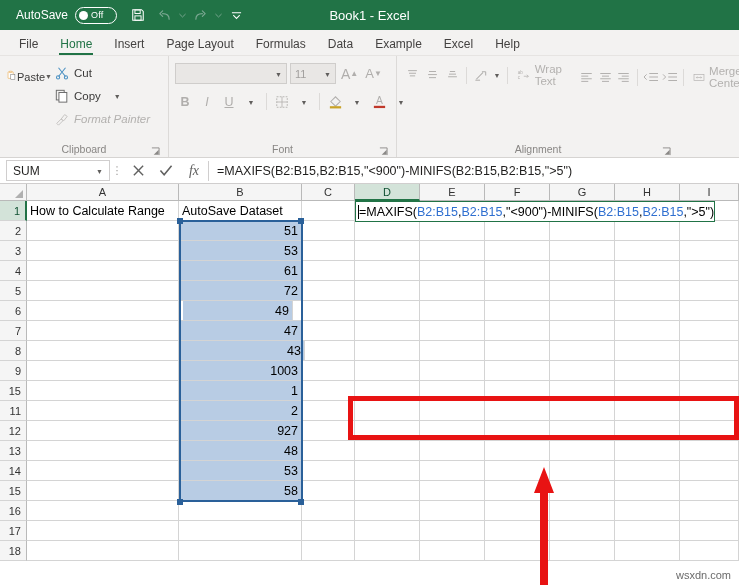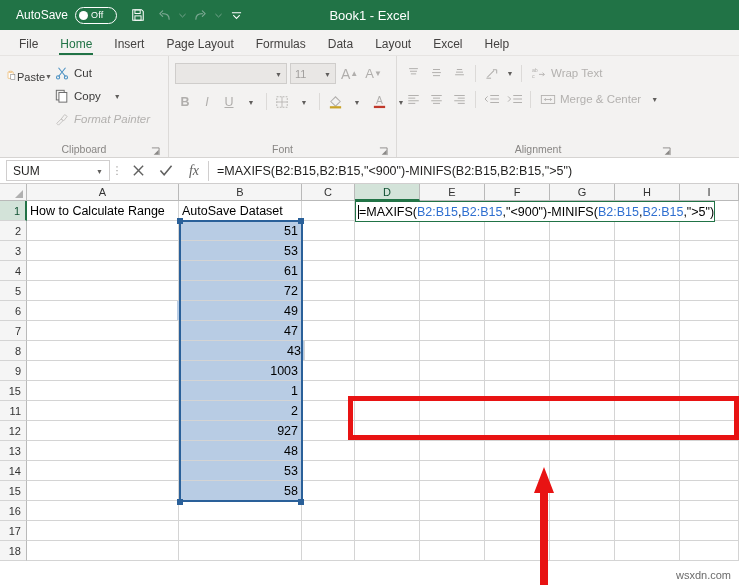--- a/index.html
+++ b/index.html
@@ -240,21 +240,21 @@
     <div class="win-title">Book1  -  Excel</div>
   </div>
 
   <div class="tabsbar">
     <div class="tab">File</div>
     <div class="tab active">Home</div>
     <div class="tab">Insert</div>
     <div class="tab">Page Layout</div>
     <div class="tab">Formulas</div>
     <div class="tab">Data</div>
-    <div class="tab">Layout</div>
+    <div class="tab">Example</div>
     <div class="tab">Excel</div>
     <div class="tab">Help</div>
   </div>
 
   <div class="ribbon">
 
     <div class="group" style="width:168px">
       <div class="group-body">
         <div class="paste-btn">
           <svg width="30" height="30" viewBox="0 0 32 32">
@@ -359,21 +359,21 @@
         <span class="dialog-launcher">
           <svg width="9" height="9" viewBox="0 0 10 10">
               <path d="M1 1h8v8" fill="none" stroke="#8a8886" stroke-width="1"></path>
               <path d="M8.5 8.5L3 8.5 8.5 3z" fill="#8a8886"></path>
             </svg>
         </span>
       </div>
     </div>
 
     <div class="group" style="width:283px">
-      <div class="group-body" style="flex-direction:column">
+      <div class="group-body" style="flex-direction:row">
         <div class="alrow r1">
           <div class="abtn">
               <svg width="15" height="14" viewBox="0 0 16 16">
                 <path d="M3 3h10M4 6h8M5 9h6" stroke="#b0aeac" stroke-width="1.1"></path>
               </svg>
             </div>
           <div class="abtn">
               <svg width="15" height="14" viewBox="0 0 16 16">
                 <path d="M4 4h8M3 7.5h10M4 11h8" stroke="#b0aeac" stroke-width="1.1"></path>
               </svg>
@@ -678,21 +678,21 @@
         <div class="cell" style="left:680px;top:357px;width:59px"></div>
       </div>
 
     <div class="cell" style="left:27px;top:17px;width:152px">How to Calculate Range</div>
     <div class="cell" style="left:179px;top:17px;width:123px">AutoSave Dataset</div>
 
     <div class="cell num sel" style="left:179px;top:37px;width:123px">51</div>
     <div class="cell num sel" style="left:179px;top:57px;width:123px">53</div>
     <div class="cell num sel" style="left:179px;top:77px;width:123px">61</div>
     <div class="cell num sel" style="left:179px;top:97px;width:123px">72</div>
-    <div class="cell num sel" style="left:177px;top:117px;width:125px">49</div>
+    <div class="cell num sel" style="left:183px;top:117px;width:110px">49</div>
     <div class="cell num sel" style="left:179px;top:137px;width:123px">47</div>
     <div class="cell num sel" style="left:179px;top:157px;width:126px">43</div>
     <div class="cell num sel" style="left:179px;top:177px;width:123px">1003</div>
     <div class="cell num sel" style="left:179px;top:197px;width:123px">1</div>
     <div class="cell num sel" style="left:179px;top:217px;width:123px">2</div>
     <div class="cell num sel" style="left:179px;top:237px;width:123px">927</div>
     <div class="cell num sel" style="left:179px;top:257px;width:123px">48</div>
     <div class="cell num sel" style="left:179px;top:277px;width:123px">53</div>
     <div class="cell num sel" style="left:179px;top:297px;width:123px">58</div>
 

